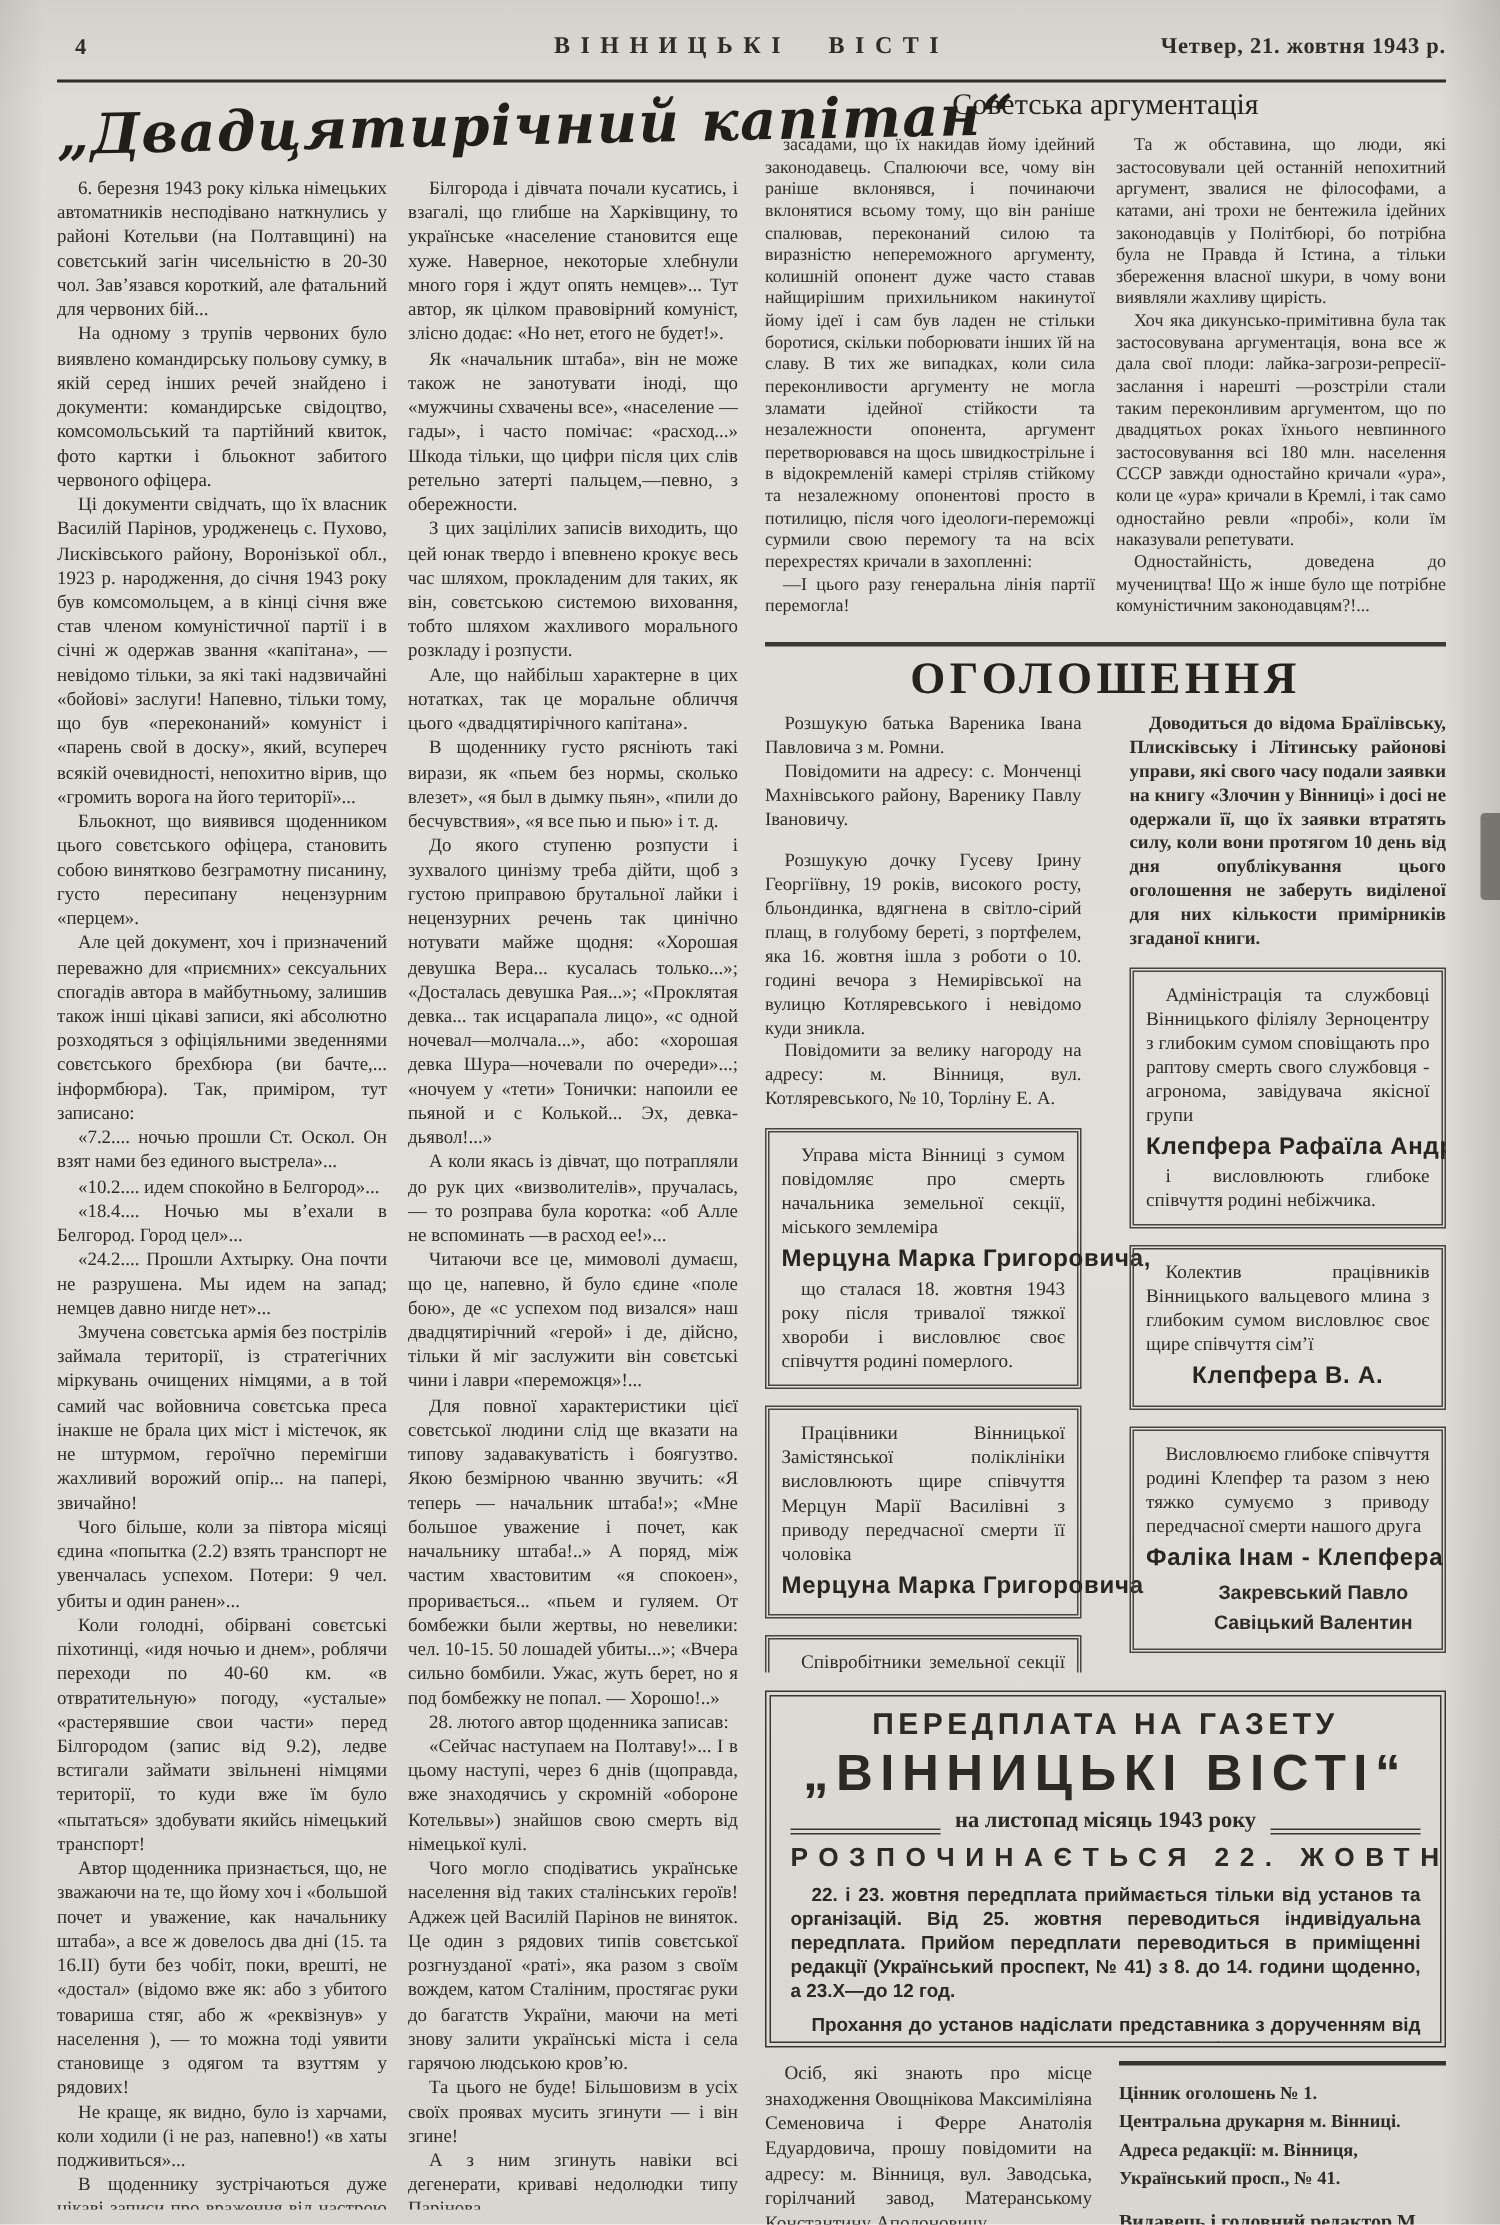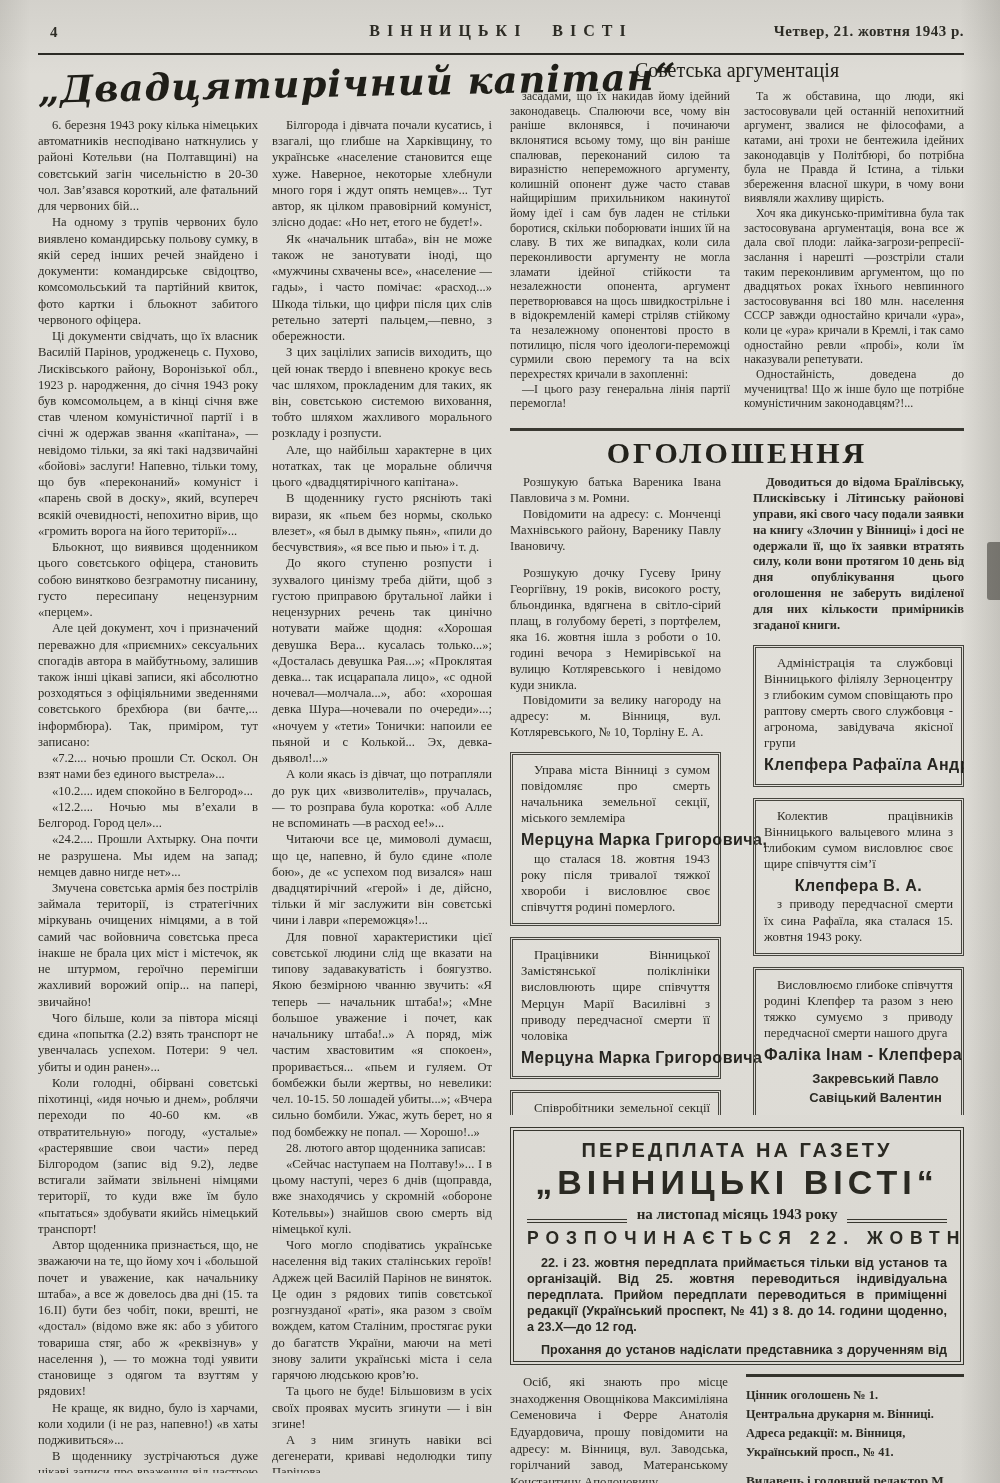--- a/index.html
+++ b/index.html
@@ -91,21 +91,21 @@
         <div class="cap-headline">„Двадцятирічний капітан“</div>
         <div class="cap-cols">
           <div class="col">
             <p>6. березня 1943 року кілька німецьких автоматників несподівано наткнулись у районі Котельви (на Полтавщині) на совєтський загін чисельністю в 20-30 чол. Зав’язався короткий, але фатальний для червоних бій...</p>
             <p>На одному з трупів червоних було виявлено командирську польову сумку, в якій серед інших речей знайдено і документи: командирське свідоцтво, комсомольський та партійний квиток, фото картки і бльокнот забитого червоного офіцера.</p>
             <p>Ці документи свідчать, що їх власник Василій Парінов, уродженець с. Пухово, Лисківського району, Воронізької обл., 1923 р. народження, до січня 1943 року був комсомольцем, а в кінці січня вже став членом комуністичної партії і в січні ж одержав звання «капітана», —невідомо тільки, за які такі надзвичайні «бойові» заслуги! Напевно, тільки тому, що був «переконаний» комуніст і «парень свой в доску», який, всупереч всякій очевидності, непохитно вірив, що «громить ворога на його території»...</p>
             <p>Бльокнот, що виявився щоденником цього совєтського офіцера, становить собою винятково безграмотну писанину, густо пересипану нецензурним «перцем».</p>
             <p>Але цей документ, хоч і призначений переважно для «приємних» сексуальних спогадів автора в майбутньому, залишив також інші цікаві записи, які абсолютно розходяться з офіціяльними зведеннями совєтського брехбюра (ви бачте,... інформбюра). Так, приміром, тут записано:</p>
             <p>«7.2.... ночью прошли Ст. Оскол. Он взят нами без единого выстрела»...</p>
             <p>«10.2.... идем спокойно в Белгород»...</p>
-            <p>«12.2.... Ночью мы в’ехали в Белгород. Город цел»...</p>
+            <p>«18.4.... Ночью мы в’ехали в Белгород. Город цел»...</p>
             <p>«24.2.... Прошли Ахтырку. Она почти не разрушена. Мы идем на запад; немцев давно нигде нет»...</p>
             <p>Змучена совєтська армія без пострілів займала території, із стратегічних міркувань очищених німцями, а в той самий час войовнича совєтська преса інакше не брала цих міст і містечок, як не штурмом, героїчно перемігши жахливий ворожий опір... на папері, звичайно!</p>
             <p>Чого більше, коли за півтора місяці єдина «попытка (2.2) взять транспорт не увенчалась успехом. Потери: 9 чел. убиты и один ранен»...</p>
             <p>Коли голодні, обірвані совєтські піхотинці, «идя ночью и днем», роблячи переходи по 40-60 км. «в отвратительную» погоду, «усталые» «растерявшие свои части» перед Білгородом (запис від 9.2), ледве встигали займати звільнені німцями території, то куди вже їм було «пытаться» здобувати якийсь німецький транспорт!</p>
             <p>Автор щоденника признається, що, не зважаючи на те, що йому хоч і «большой почет и уважение, как начальнику штаба», а все ж довелось два дні (15. та 16.II) бути без чобіт, поки, врешті, не «достал» (відомо вже як: або з убитого товариша стяг, або ж «реквізнув» у населення ), — то можна тоді уявити становище з одягом та взуттям у рядових!</p>
             <p>Не краще, як видно, було із харчами, коли ходили (і не раз, напевно!) «в хаты подживиться»...</p>
             <p>В щоденнику зустрічаються дуже цікаві записи про враження від настрою населення. В Росії, ще в районі Ст. Оскола, автор нотує, що червоних «встречают везде хорошо», але, починаючи від</p>
           </div>
           <div class="col">
             <p>Білгорода і дівчата почали кусатись, і взагалі, що глибше на Харківщину, то українське «население становится еще хуже. Наверное, некоторые хлебнули много горя і ждут опять немцев»... Тут автор, як цілком правовірний комуніст, злісно додає: «Но нет, етого не будет!».</p>
@@ -171,25 +171,25 @@
             </div>
           </div>
 
           <div class="ann-col">
             <div class="bold-notice">
               <p>Доводиться до відома Браїлівську, Плисківську і Літинську районові управи, які свого часу подали заявки на книгу «Злочин у Вінниці» і досі не одержали її, що їх заявки втратять силу, коли вони протягом 10 день від дня опублікування цього оголошення не заберуть виділеної для них кількости примірників згаданої книги.</p>
             </div>
             <div class="obit-box">
               <p class="obit-text">Адміністрація та службовці Вінницького філіялу Зерноцентру з глибоким сумом сповіщають про раптову смерть свого службовця - агронома, завідувача якісної групи</p>
               <div class="obit-name">Клепфера Рафаїла Андрійовича</div>
+              <p class="obit-bottom">і висловлюють глибоке співчуття родині небіжчика.</p>
             </div>
             <div class="obit-box">
               <p class="obit-text">Колектив працівників Вінницького вальцевого млина з глибоким сумом висловлює своє щире співчуття сім’ї</p>
               <div class="obit-name">Клепфера В. А.</div>
-              <p class="obit-bottom">з приводу передчасної смерти їх сина Рафаїла, яка сталася 15. жовтня 1943 року.</p>
             </div>
             <div class="obit-box">
               <p class="obit-text">Висловлюємо глибоке співчуття родині Клепфер та разом з нею тяжко сумуємо з приводу передчасної смерти нашого друга</p>
               <div class="obit-name">Фаліка Інам - Клепфера</div>
               <div class="obit-sigs">
                 <div>Закревський Павло</div>
                 <div>Савіцький Валентин</div>
 
               </div>
             </div>

